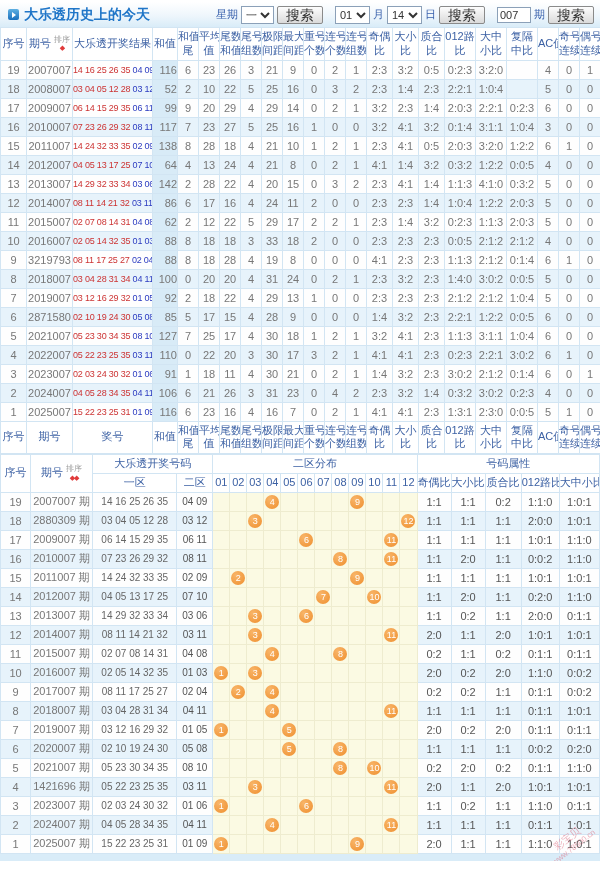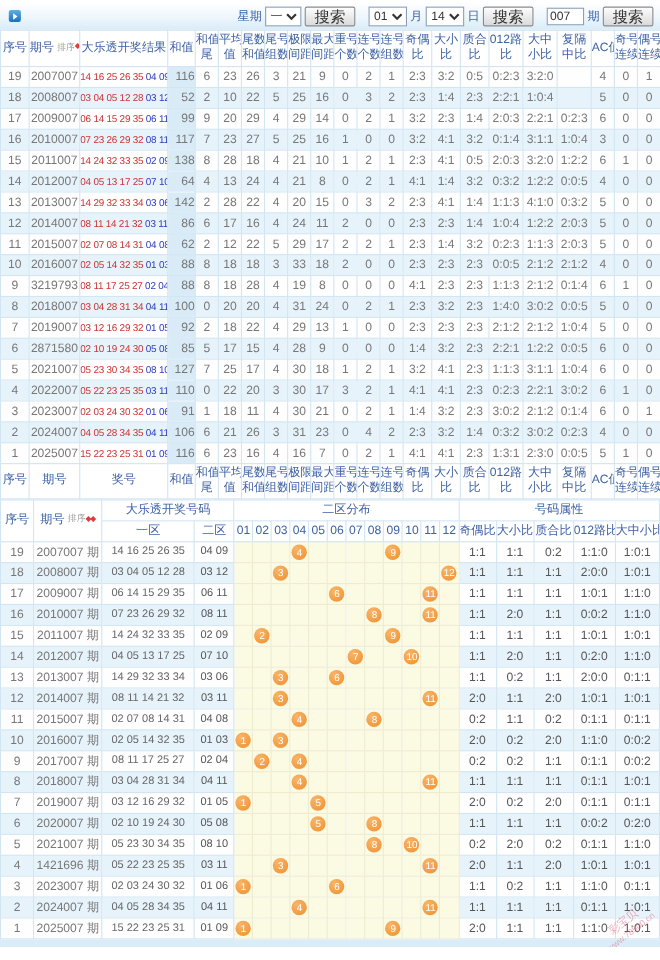--- a/index.html
+++ b/index.html
@@ -32,37 +32,38 @@
   .result{font-size:9px;letter-spacing:-0.2px;margin-left:48px;}
   .front{color:#cc3333;}
   .back{color:#2b3bc0;}
   #t2 td.ballcell{background:#fbfae3;border-color:#eeeccf;}
   tr.even td.ballcell{background:#fbfae3;}
   .ball{display:inline-block;width:14px;height:14px;line-height:14px;border-radius:50%;
     background:radial-gradient(circle at 35% 30%,#f8b569,#ef8f2e);color:#fff;font-size:9px;}
   .zone1{font-size:10px;color:#666;}
   .zone2{font-size:10px;color:#555;}
   .attr{color:#555;}
-  .sort{display:inline-flex;flex-direction:row;align-items:center;font-size:8px;color:#999;
+  .sort{display:inline-flex;flex-direction:column;align-items:center;font-size:8px;color:#999;
     line-height:1.1;vertical-align:middle;margin-left:3px;cursor:pointer;}
   .sort b{color:#e03a3a;font-size:7px;font-weight:normal;letter-spacing:-1px;}
 
   .footer-strip{height:7px;background:#d9ecf8;}
 
   .watermark{position:absolute;right:4px;bottom:8px;transform:rotate(-38deg);
     color:rgba(222,110,130,.55);font-size:10px;line-height:1.15;text-align:center;pointer-events:none;}
   .watermark .wm2{font-size:8px;}
 </style>
 </head>
 <body>
 
 <div class="page">
 
   <div class="titlebar">
     <span class="bullet"></span>
+    <h1 class="page-title">大乐透历史上的今天</h1>
     <div class="controls">
       <div class="grp">
         <span>星期</span>
         <select><option>一</option></select>
         <button class="btn">搜索</button>
       </div>
       <div class="grp">
         <select><option>01</option></select>
         <span>月</span>
         <select><option>14</option></select>
@@ -692,21 +693,21 @@
           <td class="ballcell"></td>
           <td class="ballcell"></td>
           <td class="attr">1:1</td>
           <td class="attr">1:1</td>
           <td class="attr">0:2</td>
           <td class="attr">1:1:0</td>
           <td class="attr">1:0:1</td>
         </tr>
         <tr class="even">
           <td>18</td>
-          <td>2008007 期</td>
+          <td>2880309 期</td>
           <td class="zone1">03 04 05 12 28</td>
           <td class="zone2">03 12</td>
           <td class="ballcell"></td>
           <td class="ballcell"></td>
           <td class="ballcell"><span class="ball">3</span></td>
           <td class="ballcell"></td>
           <td class="ballcell"></td>
           <td class="ballcell"></td>
           <td class="ballcell"></td>
           <td class="ballcell"></td>

